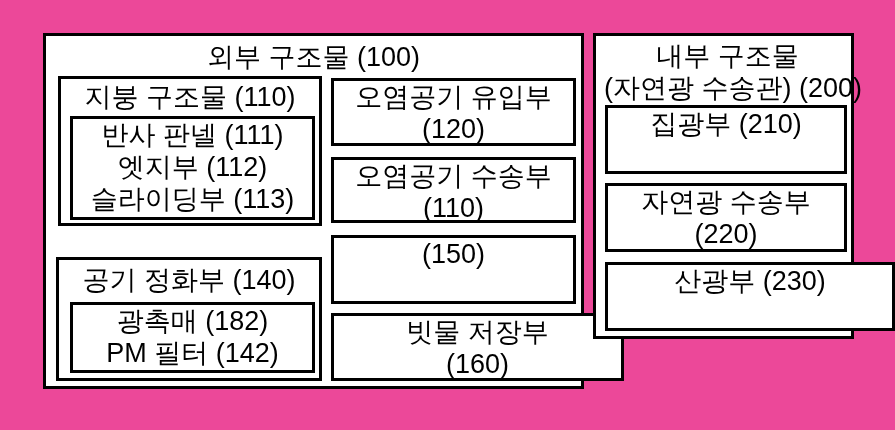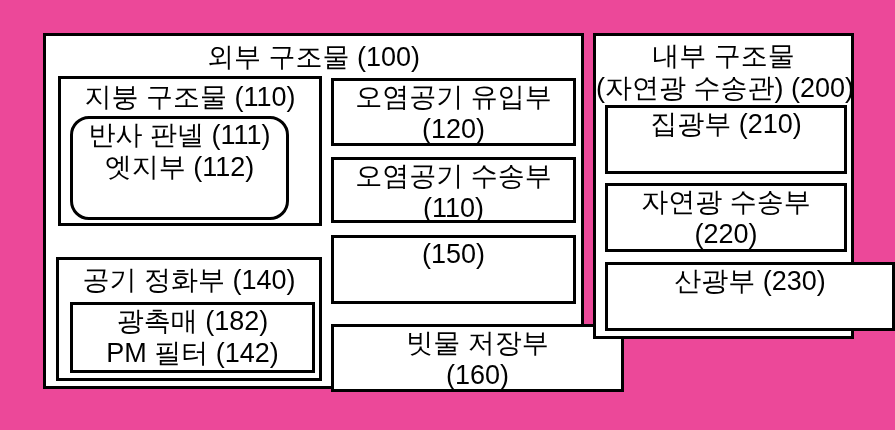--- a/index.html
+++ b/index.html
@@ -49,53 +49,54 @@
     text-align: center;
   }
 
   
   #outer-box   { left: 43px;  top: 33px;  width: 541px; height: 356px; }
   #outer-title { top: 6px; }
 
   
   #roof-box    { left: 12px;  top: 40px;  width: 264px; height: 150px; }
   #roof-title  { top: 3px; }
-  #roof-inner  { left: 9px;   top: 37px;  width: 219px; height: 104px; border-radius: 19px; }
+  #roof-inner  { left: 9px;   top: 37px;  width: 245px; height: 104px; }
 
   
   #purifier-box   { left: 10px; top: 221px; width: 266px; height: 124px; }
   #purifier-title { top: 5px; }
   #purifier-inner { left: 11px; top: 42px;  width: 245px; height: 71px; }
 
   
   #inflow-box    { left: 285px; top: 42px;  width: 245px; height: 68px; }
   #transport-box { left: 285px; top: 121px; width: 245px; height: 66px; }
   #discharge-box { left: 285px; top: 199px; width: 245px; height: 69px; }
-  #rain-box      { left: 285px; top: 277px; width: 293px; height: 68px; margin-top: 11px; }
+  #rain-box      { left: 285px; top: 277px; width: 293px; height: 68px; }
 
   
   #inner-box        { left: 593px; top: 33px; width: 261px; height: 306px; }
-  #inner-title      { top: 4px; }
+  #inner-title      { top: 4px; padding-left: 8px; }
   #collector-box    { left: 9px;  top: 69px;  width: 242px; height: 69px; }
   #ntransport-box   { left: 9px;  top: 147px; width: 242px; height: 69px; }
   #diffuser-box     { left: 9px;  top: 226px; width: 290px; height: 69px; }
 </style>
 </head>
 <body>
 
 <div id="stage">
 
   <div class="box" id="outer-box">
     <div class="title" id="outer-title">외부 구조물 (100)</div>
 
     <div class="box" id="roof-box">
       <div class="title" id="roof-title">지붕 구조물 (110)</div>
       <div class="box center-box" id="roof-inner">
         <div class="label-line">반사 판넬 (111)</div>
         <div class="label-line">엣지부 (112)</div>
+        <div class="label-line">슬라이딩부 (113)</div>
       </div>
     </div>
 
     <div class="box" id="purifier-box">
       <div class="title" id="purifier-title">공기 정화부 (140)</div>
       <div class="box center-box" id="purifier-inner">
         <div class="label-line">광촉매 (182)</div>
         <div class="label-line">PM 필터 (142)</div>
       </div>
     </div>

